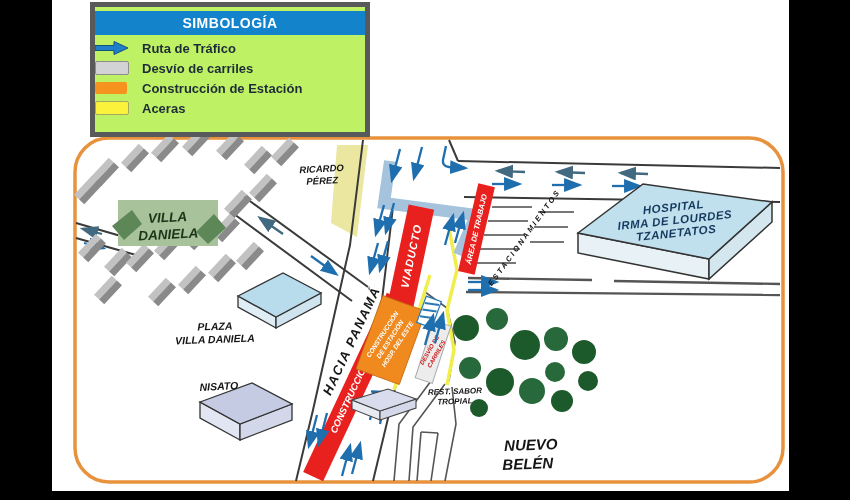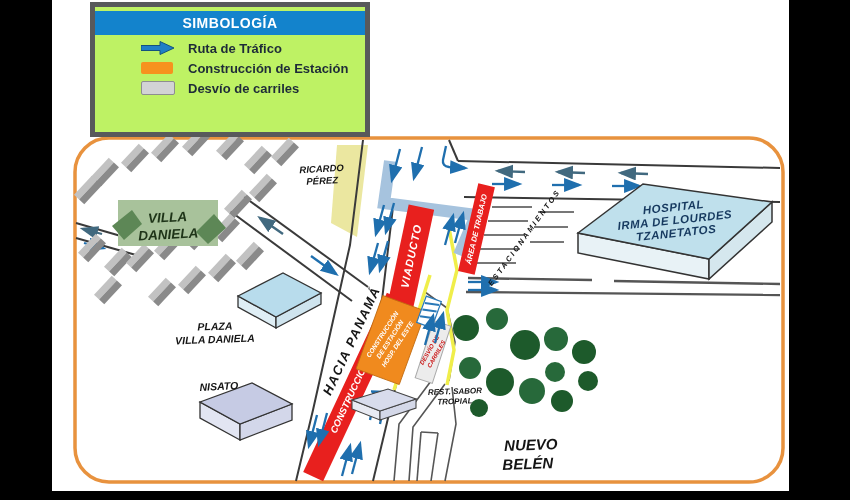--- a/index.html
+++ b/index.html
@@ -11,21 +11,21 @@
   text.wlbl{fill:#ffffff;}
   text.redlbl{fill:#CC1A1A;}
   text.navylbl{fill:#16395F;}
   text.greenlbl{fill:#1E3418;}
   
   .legend{position:absolute;left:90px;top:2px;width:280px;height:135px;
           background:#bef264;border:5px solid #58595B;box-sizing:border-box;z-index:5;}
   .legend-header{margin:4px 0 3px 0;height:24px;background:#1383CC;display:flex;
                  align-items:center;justify-content:center;}
   .legend-header span{color:#fff;font-weight:bold;font-size:14px;letter-spacing:.5px;}
-  .legend-row{display:flex;align-items:center;height:20px;padding-left:46px;}
+  .legend-row{display:flex;align-items:center;height:20px;}
   .legend-ic{width:34px;height:14px;margin-right:13px;flex:0 0 34px;display:flex;align-items:center;}
   .sw{width:32px;height:12px;border-radius:2px;}
   .sw-gray{background:#D2D3D5;border:1px solid #8E8E90;}
   .sw-orange{background:#F6921E;}
   .sw-red{background:#EC1C24;}
   .sw-yellow{background:#FBF23B;border:1px solid #A7A75F;}
   .legend-label{font-weight:bold;font-size:13px;color:#1E2B38;white-space:nowrap;}
 </style>
 </head>
 <body>
@@ -264,25 +264,31 @@
   <div class="legend-row">
     <span class="legend-ic">
       <svg width="34" height="14">
             <polygon points="0,4.5 19,4.5 19,0.5 33,7 19,13.5 19,9.5 0,9.5" fill="#1F7FC6" stroke="#14527F" stroke-width="1"></polygon>
           </svg>
     </span>
     <span class="legend-label">Ruta de Tráfico</span>
   </div>
   <div class="legend-row">
     <span class="legend-ic">
+          <span class="sw sw-gray"></span>
+        </span>
+    <span class="legend-label">Desvío de carriles</span>
+  </div>
+  <div class="legend-row">
+    <span class="legend-ic">
           <span class="sw sw-orange"></span>
         </span>
     <span class="legend-label">Construcción de Estación</span>
   </div>
   <div class="legend-row">
     <span class="legend-ic">
-          <span class="sw sw-gray"></span>
+          <span class="sw sw-yellow"></span>
         </span>
-    <span class="legend-label">Desvío de carriles</span>
+    <span class="legend-label">Aceras</span>
   </div>
 </div>
 
 </div>
 
 </body></html>

